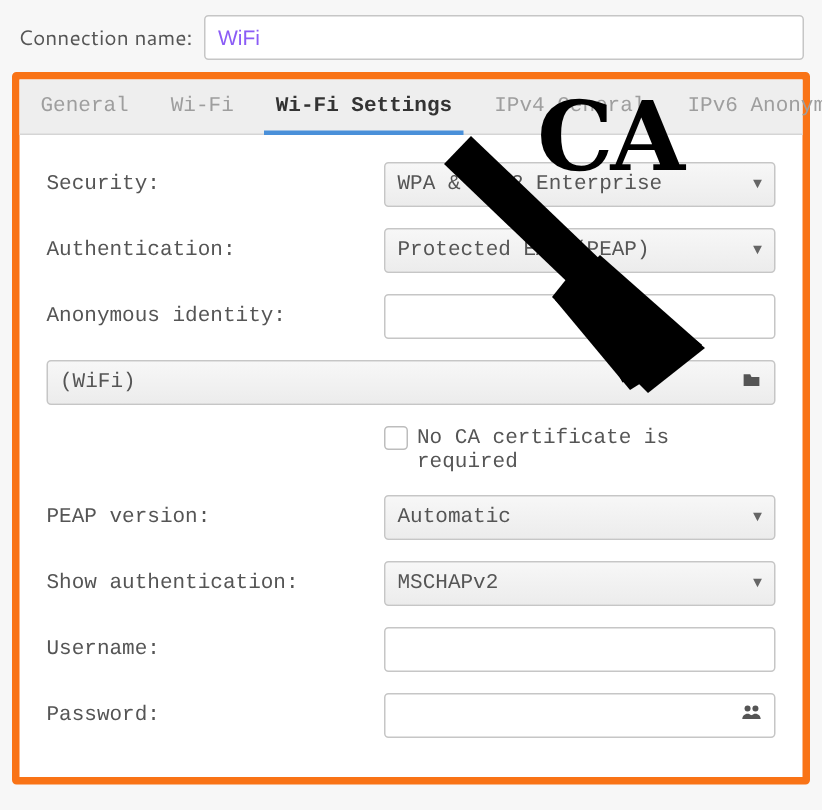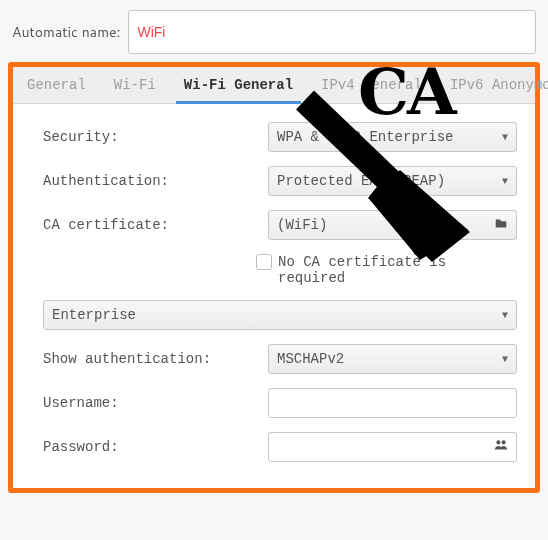--- a/index.html
+++ b/index.html
@@ -16,27 +16,27 @@
   }
   .top-row {
     display: flex;
     align-items: center;
     padding: 10px 12px 8px 12px;
     gap: 8px;
   }
   .top-row label { color: #555; flex-shrink: 0; }
   .name-input {
     flex: 1;
-    height: 44px;
+    height: 30px;
     border: 1px solid #c6c6c6;
     border-radius: 3px;
     background: #fff;
     padding: 0 8px;
     font-size: 14px;
-    color: #ef4444;
+    color: #8b5cf6;
   }
   .panel {
     margin: 0 8px;
     border: 5px solid #f97316;
     border-radius: 3px;
     background: #fff;
     font-family: Liberation Mono, monospace;
   }
   .tabs {
     display: flex;
@@ -61,21 +61,20 @@
     height: 3px;
     background: #4a90d9;
   }
   .form {
     padding: 18px 18px 12px 18px;
   }
   .row {
     display: flex;
     align-items: center;
     margin-bottom: 14px;
-    margin-left: 12px;
   }
   .row .lbl {
     width: 225px;
     flex-shrink: 0;
     color: #555;
   }
   .control {
     flex: 1;
     height: 30px;
     border: 1px solid #c6c6c6;
@@ -126,29 +125,29 @@
     font-size: 64px;
     font-weight: 700;
     color: #000;
     letter-spacing: -2px;
   }
 </style>
 </head>
 <body>
 
 <div class="top-row">
-  <label>Automatic name:</label>
+  <label>Connection name:</label>
   <input class="name-input" type="text" value="WiFi" style="">
 </div>
 
 <div class="panel">
   <div class="tabs">
     <div class="tab">General</div>
     <div class="tab">Wi-Fi</div>
-    <div class="tab active">Wi-Fi General</div>
+    <div class="tab active">Wi-Fi Settings</div>
     <div class="tab">IPv4 General</div>
     <div class="tab">IPv6 Anonymous</div>
   </div>
 
   <div class="form">
 
     <div class="row">
       <div class="lbl">Security:</div>
       <div class="control">
         <span>WPA &amp; WPA2 Enterprise</span>
@@ -157,42 +156,48 @@
     </div>
 
     <div class="row">
       <div class="lbl">Authentication:</div>
       <div class="control">
         <span>Protected EAP (PEAP)</span>
         <span class="caret">▼</span>
       </div>
     </div>
 
-
-    <div class="row">
-      <div class="lbl">CA certificate:</div>
+    <div class="row">
+      <div class="lbl">Anonymous identity:</div>
+      <div class="control textin">
+        <span></span>
+      </div>
+    </div>
+
+    <div class="row">
       <div class="control">
         <span>(WiFi)</span>
         <span class="endicon">
           <svg width="14" height="14" viewBox="0 0 16 16">
               <path fill="#555" d="M2 4h5l1 2h6v7H2z"></path>
               <path fill="#fff" d="M3 7h10v5H3z" opacity="0"></path>
             </svg>
         </span>
       </div>
     </div>
 
     <div class="checkrow">
       <div class="chk"></div>
       <span>No CA certificate is required</span>
     </div>
 
     <div class="row">
-      <div class="control">
-        <span>Enterprise</span>
+      <div class="lbl">PEAP version:</div>
+      <div class="control">
+        <span>Automatic</span>
         <span class="caret">▼</span>
       </div>
     </div>
 
     <div class="row">
       <div class="lbl">Show authentication:</div>
       <div class="control">
         <span>MSCHAPv2</span>
         <span class="caret">▼</span>
       </div>

